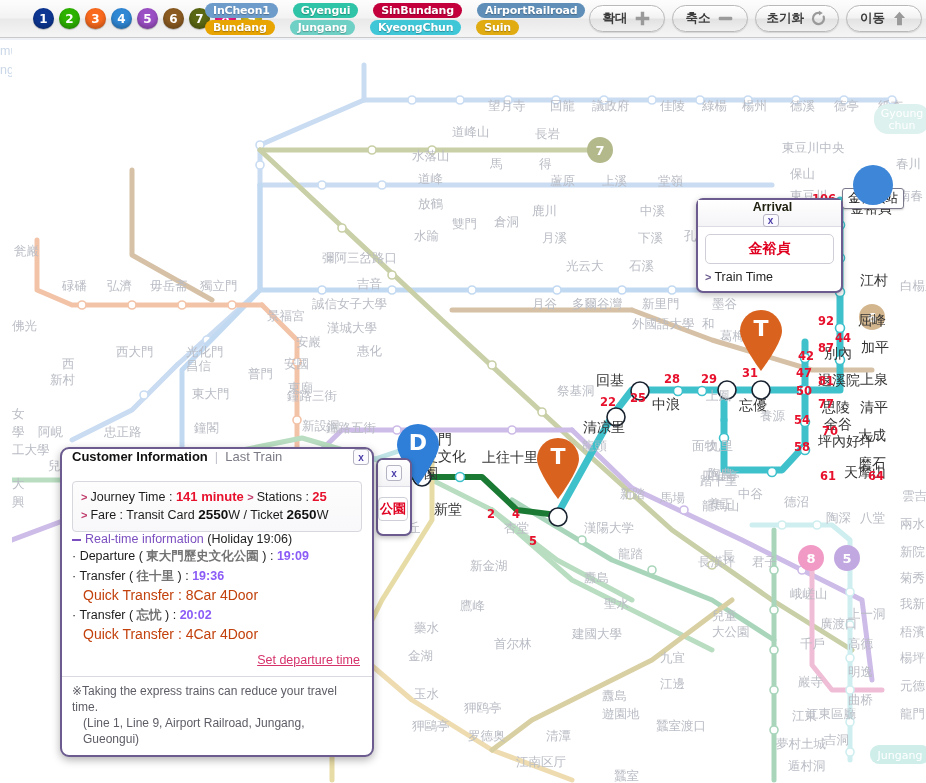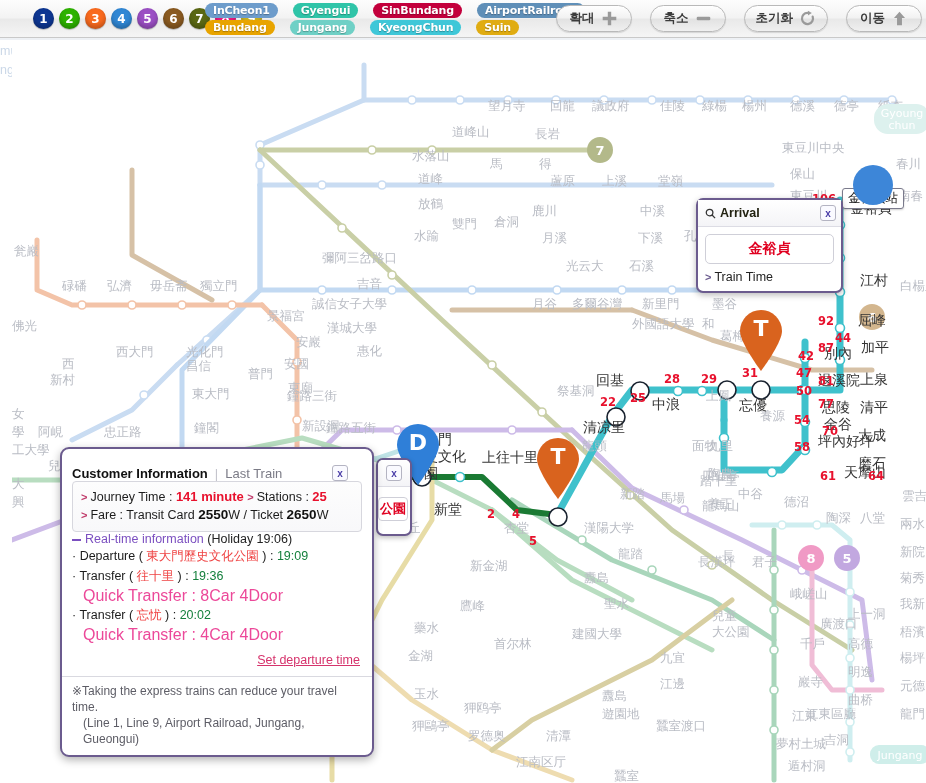--- a/index.html
+++ b/index.html
@@ -23,21 +23,21 @@
     font-family:"DejaVu Sans",sans-serif;
   }
   .grp-badges{position:absolute;left:205px;top:3px;width:380px;}
   .grow{display:flex;gap:15px;margin-bottom:2px;}
   .gbadge{
     height:15px;padding:0 8px;border-radius:9px;color:#fff;font-size:11px;font-weight:bold;
     display:flex;align-items:center;justify-content:center;letter-spacing:-.2px;
     text-shadow:0 1px 1px rgba(0,0,0,.28);
     font-family:"DejaVu Sans",sans-serif;
   }
-  .tool-btns{position:absolute;right:4px;top:5px;display:flex;gap:18px;justify-content:flex-end;}
+  .tool-btns{position:absolute;right:4px;top:5px;display:flex;gap:7px;justify-content:flex-end;}
   .tbtn{
     height:27px;min-width:76px;padding:0 11px;border-radius:14px;
     background:linear-gradient(to bottom,#ffffff 0%,#f2f2f2 47%,#e2e2e2 53%,#f0f0f0 100%);
     border:1px solid #b9b9b9;display:flex;align-items:center;justify-content:center;gap:6px;
     font-size:12.5px;color:#3c3c3c;font-weight:bold;box-shadow:0 1px 1px rgba(0,0,0,.12);
     cursor:pointer;box-sizing:border-box;
   }
   .tico{width:17px;height:17px;display:block;}
   
   #notice{
@@ -60,20 +60,21 @@
   
   #arrival-pop{
     position:absolute;left:696px;top:198px;width:147px;
     background:#fff;border:2px solid #6b5b8e;border-radius:7px;
     box-shadow:0 2px 6px rgba(0,0,0,.28);box-sizing:border-box;
   }
   #arrival-pop .ap-head{
     height:26px;display:flex;align-items:center;padding:0 5px 0 7px;
     border-bottom:1px solid #dcdce4;
     background:linear-gradient(to bottom,#ffffff,#f4f4f7);
+    flex-direction:column;
   }
   .ap-title{font-size:12.5px;font-weight:bold;color:#221;flex:1;margin-left:4px;}
   .xbtn{
     width:16px;height:16px;border:1px solid #b4b4c2;border-radius:3px;background:#fafaff;
     color:#4b3ea8;font-size:10px;font-weight:bold;display:flex;align-items:center;justify-content:center;
     cursor:pointer;box-sizing:border-box;
   }
   .ap-body{padding:7px 7px 5px 7px;}
   .ap-station{
     border:1px solid #cfcfd8;border-radius:5px;height:28px;display:flex;align-items:center;justify-content:center;
@@ -92,40 +93,40 @@
     background:linear-gradient(to bottom,#ffffff,#f4f4f7);}
   #dep-pop .dp-body{display:flex;align-items:center;justify-content:flex-end;height:44px;padding-right:2px;}
   .dp-station{color:#e00020;font-size:13px;font-weight:bold;border:1px solid #cfcfd8;border-radius:4px;
     padding:2px 1px;font-family:"DejaVu Sans",sans-serif;white-space:nowrap;}
   
   #cust-info{
     position:absolute;left:60px;top:447px;width:314px;
     background:#fff;border:2px solid #6b5b8e;border-radius:9px;
     box-shadow:0 3px 9px rgba(0,0,0,.3);box-sizing:border-box;
   }
-  .ci-head{height:32px;display:flex;align-items:flex-end;padding:0 24px 0 10px;}
+  .ci-head{height:32px;display:flex;align-items:flex-start;padding:0 3px 0 10px;}
   .ci-title{font-size:13px;font-weight:bold;color:#111;}
   .ci-sep{color:#c4c4cc;margin:0 7px;font-size:13px;}
   .ci-sub{font-size:13px;color:#7b7b86;flex:1;}
   .ci-body{padding:0 10px 0 10px;}
   .sumbox{
     border:1px solid #d7d7de;border-radius:4px;padding:6px 8px 7px 8px;
     background:linear-gradient(to bottom,#fdfdfd,#f8f8fa);
   }
   .sumrow{font-size:12.5px;color:#1c1c1c;line-height:18px;white-space:nowrap;}
   .ar{color:#c03a6a;font-weight:bold;margin-right:3px;font-size:11px;}
   .red{color:#e8112d;font-weight:bold;font-size:13px;}
   .blk{color:#111;font-weight:bold;font-size:13.5px;}
   .rt-head{font-size:12.5px;color:#7b4fc0;}
   .rt-dash{display:inline-block;width:9px;height:2px;background:#7b4fc0;vertical-align:middle;margin-right:4px;}
   .rt-holiday{color:#222;}
   .rt-line{font-size:12.5px;color:#1c1c1c;line-height:19px;}
-  .rt-sub{font-size:16px;color:#ec4899;line-height:19px;padding-left:11px;}
-  .stn-red{color:#ef4444;font-weight:normal;font-family:"DejaVu Sans",sans-serif;}
-  .tm{font-weight:normal;color:#15803d;}
+  .rt-sub{font-size:14px;color:#c2410c;line-height:19px;padding-left:11px;}
+  .stn-red{color:#737373;font-weight:bold;font-family:"DejaVu Sans",sans-serif;}
+  .tm{font-weight:bold;color:#8b5cf6;}
   .setdep{text-align:right;padding:6px 2px 8px 0;}
   .setdep a{color:#d6336c;font-size:12.5px;text-decoration:underline;cursor:pointer;text-align:center;}
   .ci-foot{
     border-top:1px solid #d9d9e0;padding:6px 10px 8px 10px;
     font-size:12px;color:#5d5d66;line-height:16px;
   }
   .ci-foot .l2{padding-left:11px;}
 </style>
 </head>
 <body>

